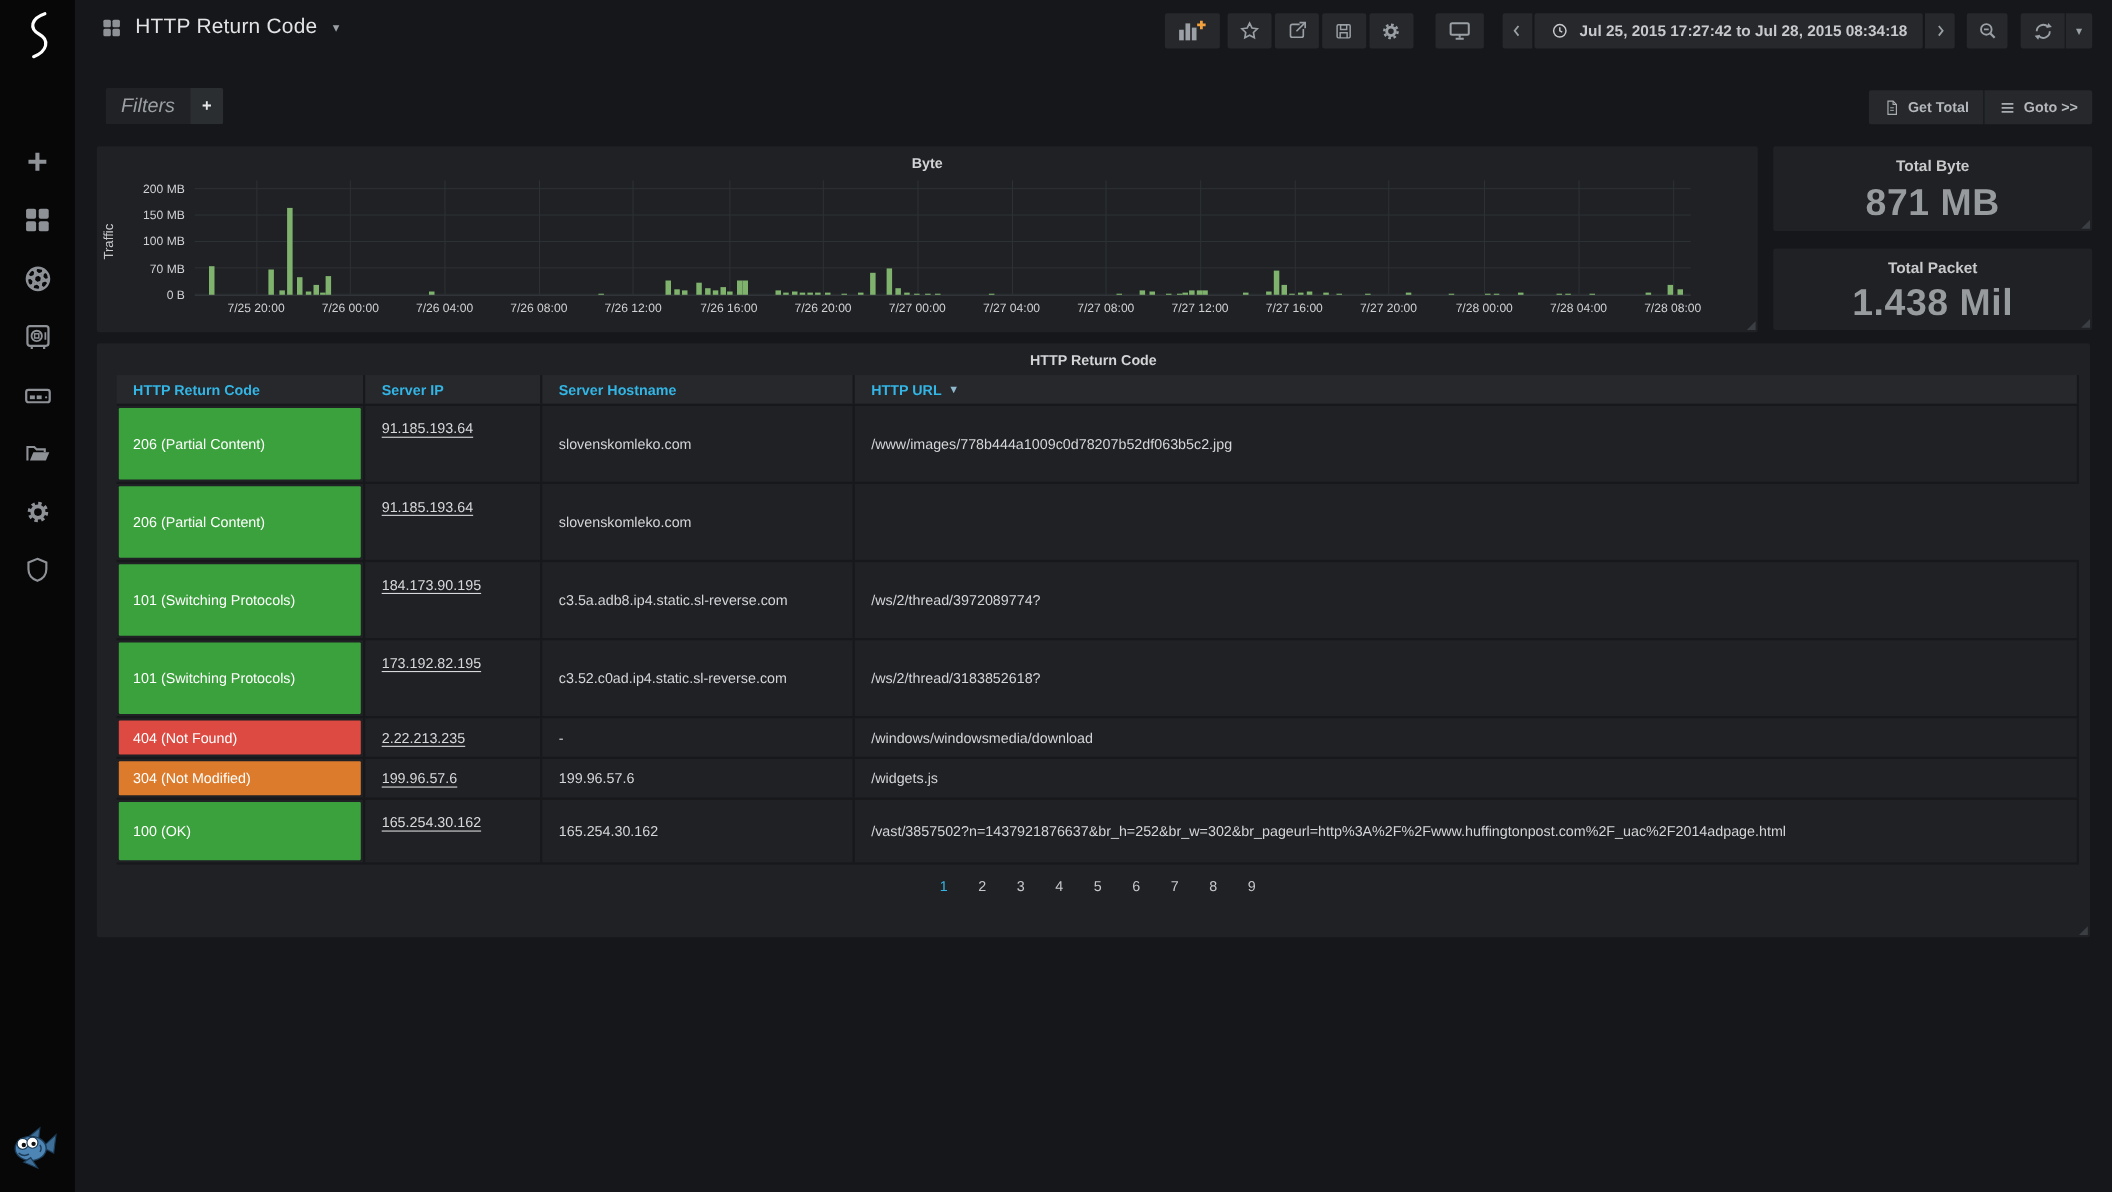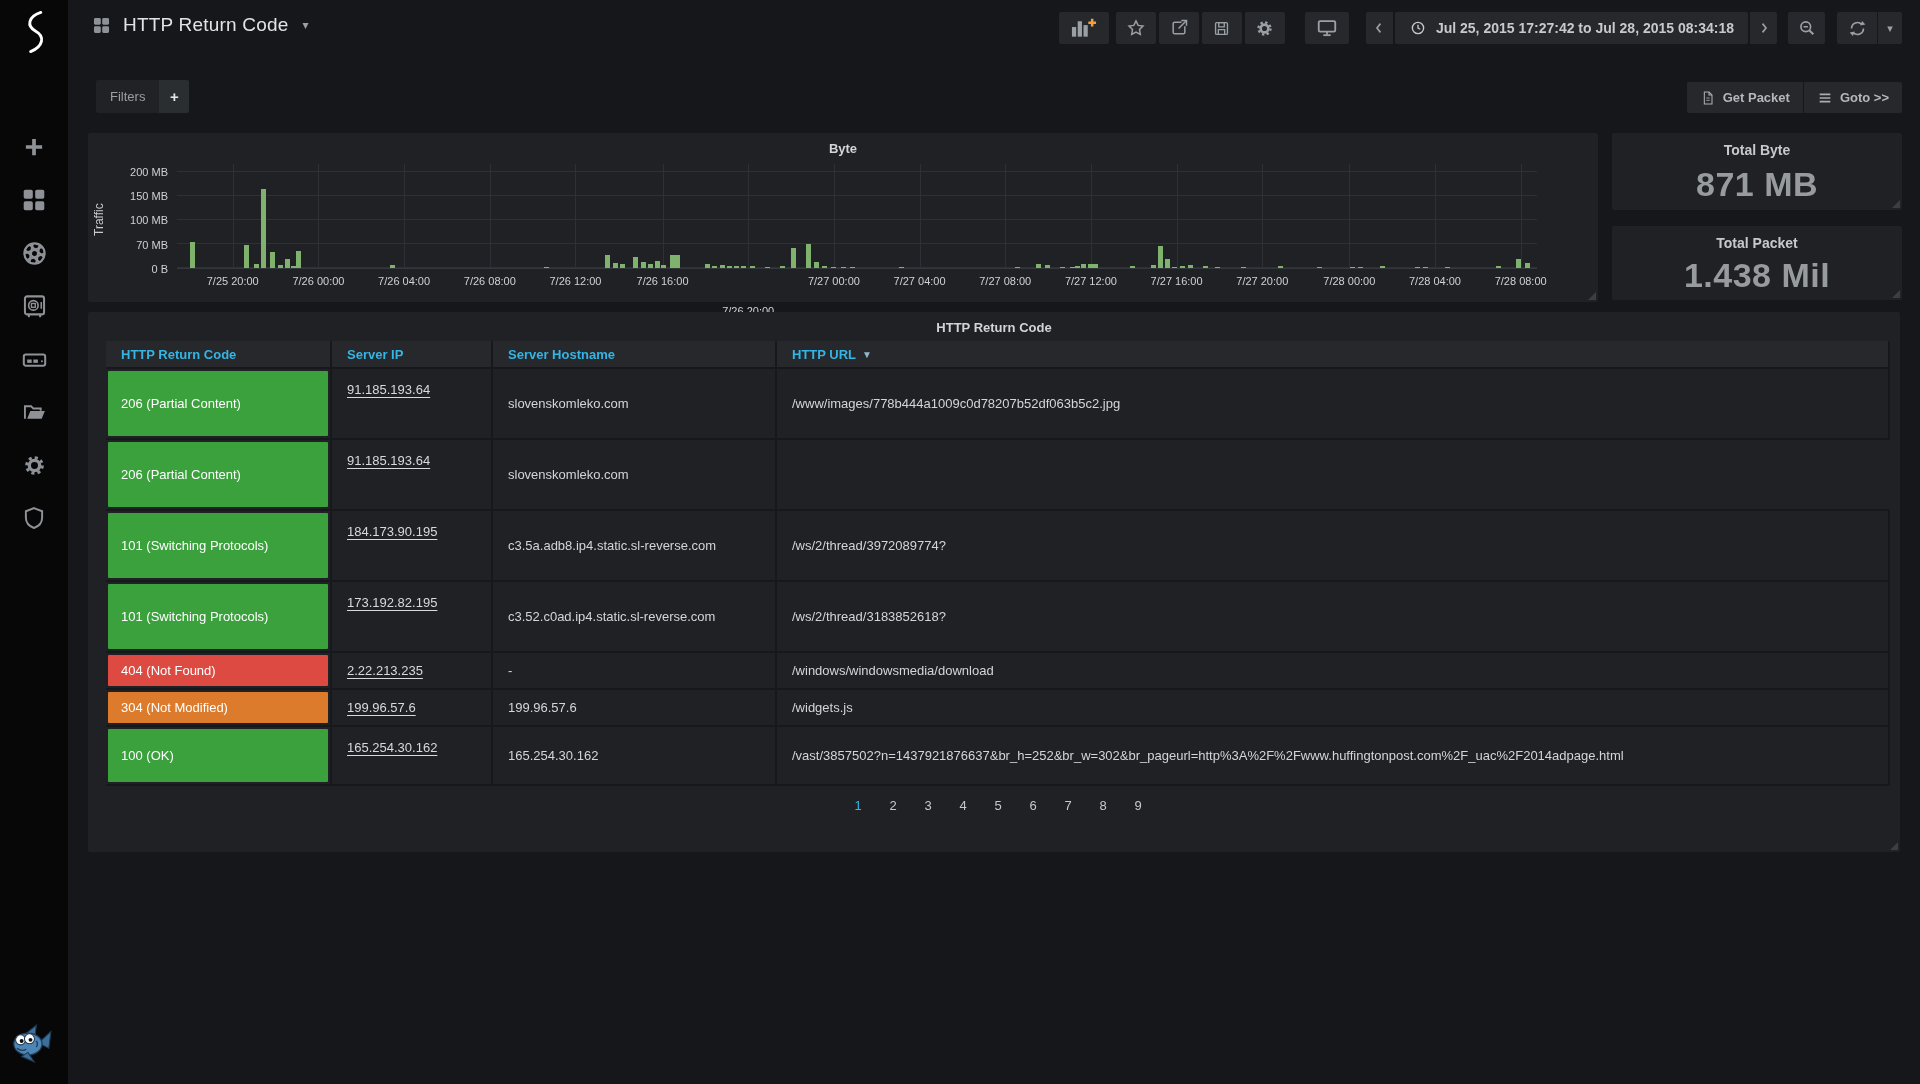--- a/index.html
+++ b/index.html
@@ -20,21 +20,21 @@
   .title-group .grid-ic{color:#8e9297;display:flex;}
   .page-title{font-size:19px;font-weight:500;color:#e2e3e5;margin:0;letter-spacing:.2px;}
   .title-caret{color:#9aa0a5;font-size:12px;margin-left:2px;}
   .nav-actions{position:absolute;right:18px;top:12px;display:flex;align-items:flex-end;}
   .ibtn{height:32px;background:#26282c;border:none;border-radius:2px;display:flex;align-items:center;justify-content:center;color:#9aa0a5;cursor:pointer;padding:0;}
   .timebox{font-size:14px;font-weight:700;color:#c7c9cc;gap:9px;padding:0 14px;white-space:nowrap;}
 
   
   .filters-row{position:absolute;left:68px;right:0;top:80px;height:36px;}
   .filters-chip{position:absolute;left:28px;top:0;display:flex;height:33px;border-radius:2px;overflow:hidden;}
-  .f-label{background:#202225;color:#9b9fa4;font-size:13px;display:flex;align-items:center;padding:0 14px;}
+  .f-label{background:#202225;color:#9b9fa4;font-size:18px;display:flex;align-items:center;padding:0 14px;font-style:italic;}
   .f-add{background:#2b2e31;border:none;color:#e6e7e8;font-size:15px;font-weight:700;width:30px;cursor:pointer;}
   .row-actions{position:absolute;right:18px;top:2px;display:flex;}
   .abtn{height:31px;background:#26282c;border:none;color:#b4b7bb;font-size:13px;font-weight:700;display:flex;align-items:center;gap:7px;padding:0 13px;cursor:pointer;}
   .abtn .ic{display:flex;color:#a9adb1;}
   .abtn:first-child{border-radius:2px 0 0 2px;}
   .abtn:last-child{border-radius:0 2px 2px 0;margin-left:1px;}
 
   
   .panel{position:absolute;background:#1f2124;border-radius:2px;}
   .panel-title{text-align:center;font-size:13px;font-weight:700;color:#d3d4d6;padding-top:8px;cursor:pointer;}
@@ -322,21 +322,21 @@
     </div>
     <div class="row-actions">
       <button class="abtn">
         <span class="ic">
           <svg width="16" height="16" viewBox="0 0 24 24" fill="none" stroke="currentColor" stroke-width="1.6">
             <path d="M6.5 3h7L18 7.5V21H6.5z"></path>
               <path d="M13.5 3v4.5H18"></path>
             <path d="M9.5 12h5 M9.5 15.5h5" stroke-width="1.3"></path>
           </svg>
         </span>
-        <span>Get Packet</span>
+        <span>Get Total</span>
       </button>
       <button class="abtn">
         <span class="ic">
           <svg width="16" height="16" viewBox="0 0 24 24" stroke="currentColor" stroke-width="2.4" fill="none">
               <path d="M4 6.5h16 M4 12h16 M4 17.5h16"></path>
             </svg>
         </span>
         <span>Goto &gt;&gt;</span>
       </button>
     </div>
@@ -443,21 +443,21 @@
         <div class="bar" style="left: calc(98.6% - 2px); height: 8.33333%; background: rgb(126, 178, 109);"></div>
         <div class="bar" style="left: calc(99.3% - 2px); height: 4.62963%; background: rgb(126, 178, 109);"></div>
       </div>
     <div class="xaxis">
         <div class="xtick" style="left: 4.1%;">7/25 20:00</div>
         <div class="xtick" style="left: 10.4%; text-align: center;">7/26 00:00</div>
         <div class="xtick" style="left: 16.7%;">7/26 04:00</div>
         <div class="xtick" style="left: 23%;">7/26 08:00</div>
         <div class="xtick" style="left: 29.3%;">7/26 12:00</div>
         <div class="xtick" style="left: 35.7%;">7/26 16:00</div>
-        <div class="xtick" style="left: 42%; margin-top: 30px;">7/26 20:00</div>
+        <div class="xtick" style="left: 42%;">7/26 20:00</div>
         <div class="xtick" style="left: 48.3%;">7/27 00:00</div>
         <div class="xtick" style="left: 54.6%;">7/27 04:00</div>
         <div class="xtick" style="left: 60.9%;">7/27 08:00</div>
         <div class="xtick" style="left: 67.2%;">7/27 12:00</div>
         <div class="xtick" style="left: 73.5%;">7/27 16:00</div>
         <div class="xtick" style="left: 79.8%;">7/27 20:00</div>
         <div class="xtick" style="left: 86.2%;">7/28 00:00</div>
         <div class="xtick" style="left: 92.5%;">7/28 04:00</div>
         <div class="xtick" style="left: 98.8%;">7/28 08:00</div>
       </div>

